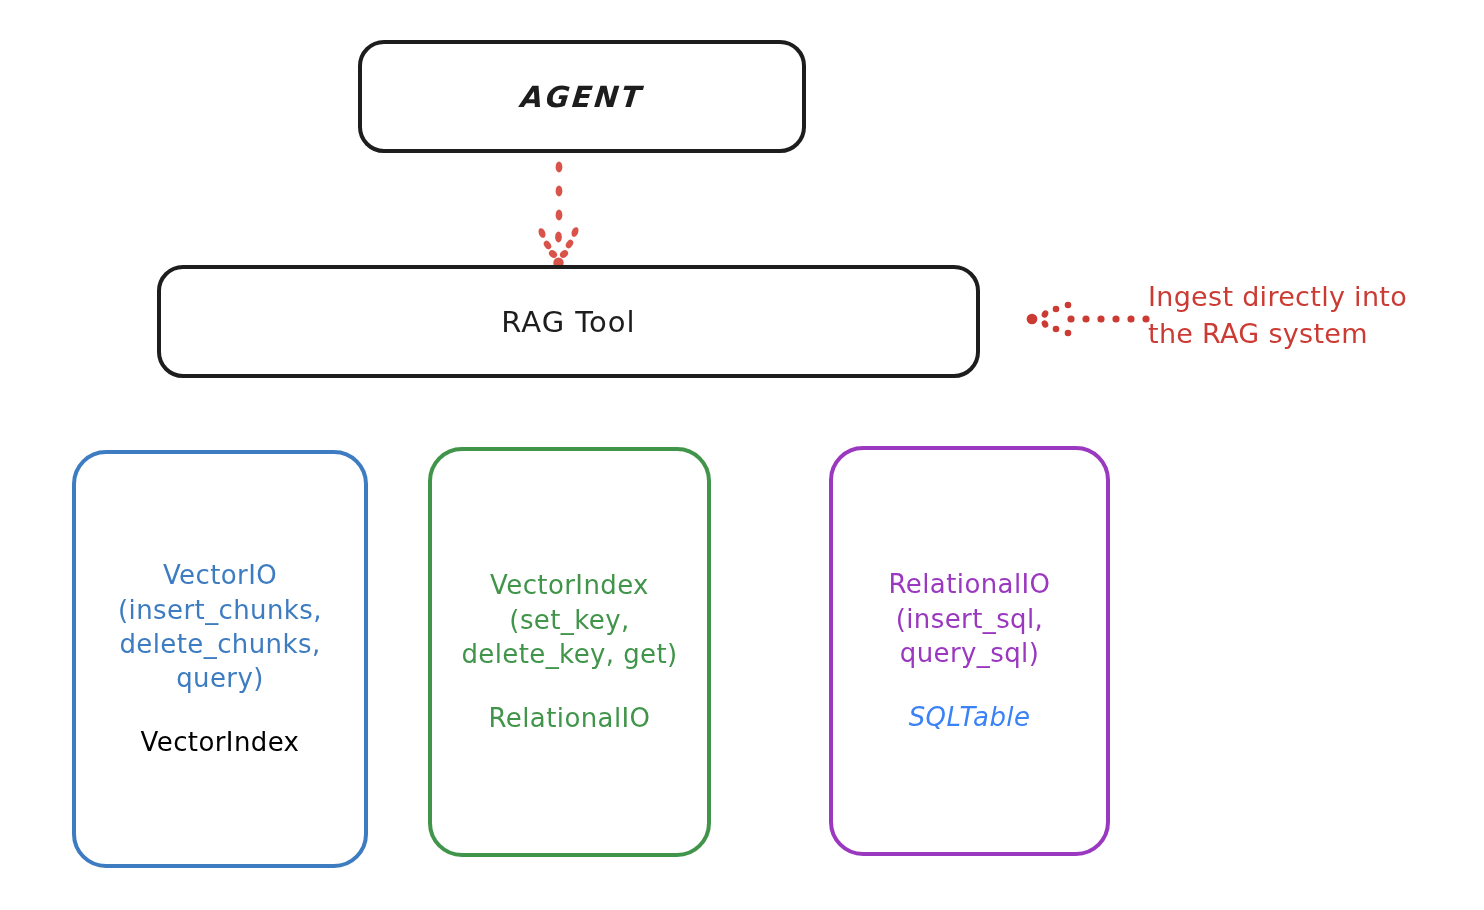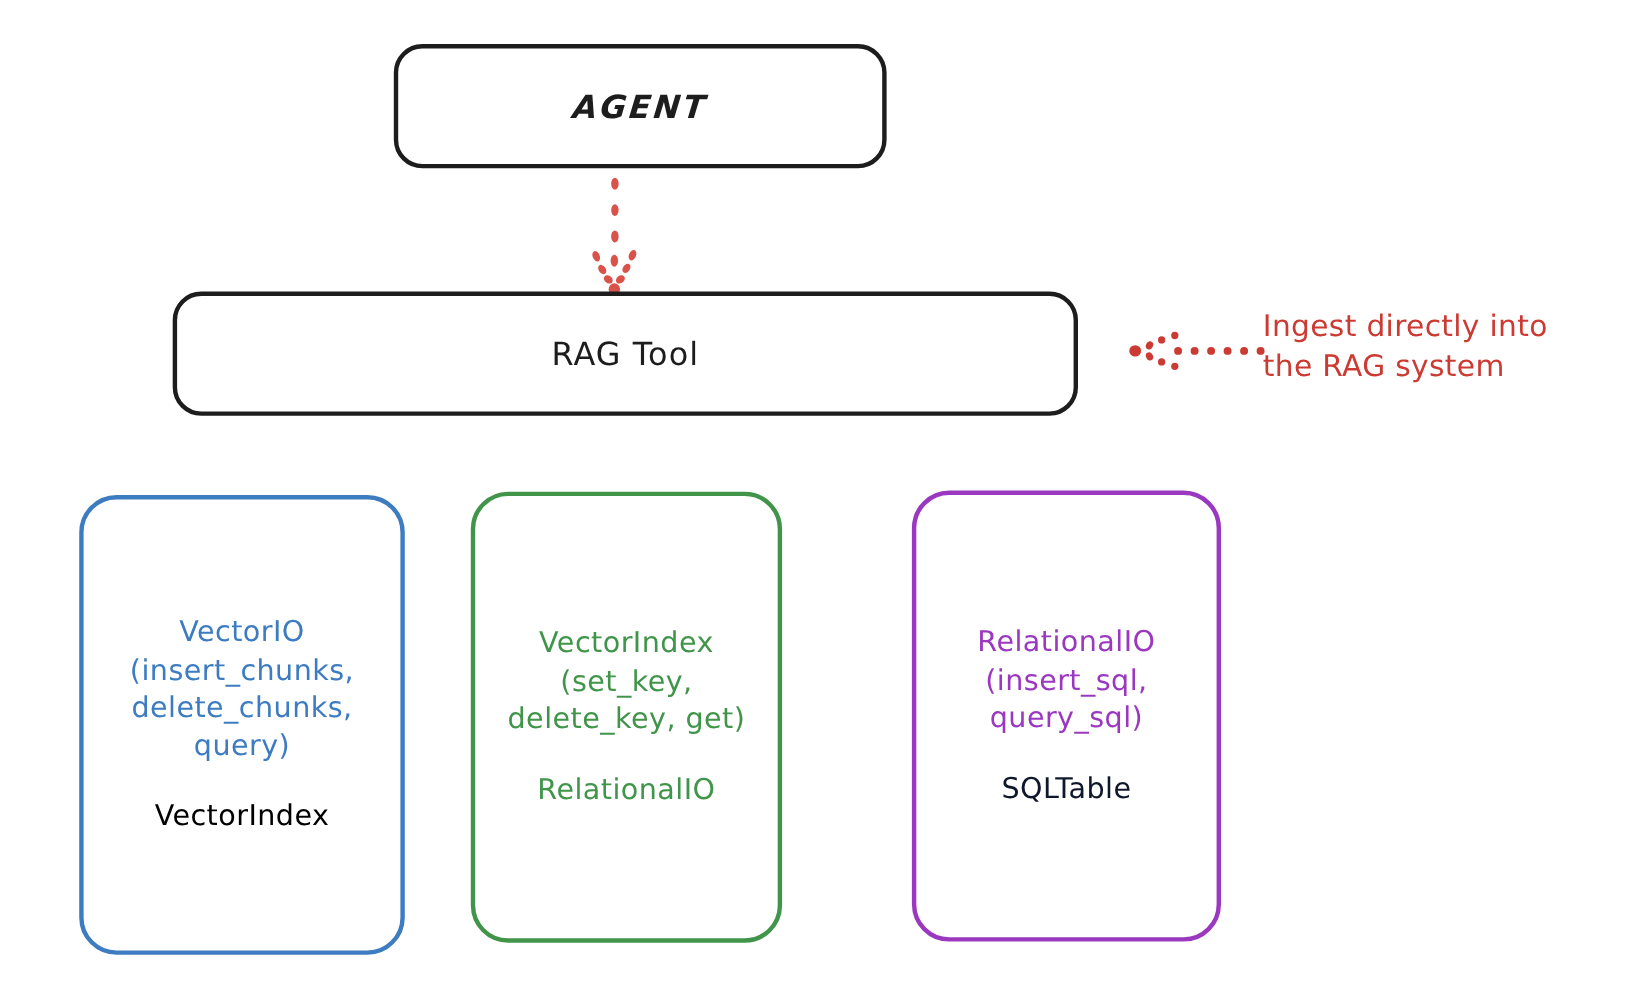--- a/index.html
+++ b/index.html
@@ -155,16 +155,16 @@
 delete_key, get)</div>
     <div class="leaf-gap"></div>
     <div class="leaf-text" style="color:#41954a;">RelationalIO</div>
   </div>
 
   <div class="node node-leaf" style="left:785px; top:446px; width:281px; height:410px; border-color:#9b38c0;margin-left:44px;">
     <div class="leaf-text" style="color:#9b38c0;">RelationalIO
 (insert_sql,
 query_sql)</div>
     <div class="leaf-gap"></div>
-    <div class="leaf-text" style="color:#0f172a;">SQLTable</div>
+    <div class="leaf-text" style="color:#3b82f6;font-style:italic;">SQLTable</div>
   </div>
 
 </div>
 
 </body></html>

